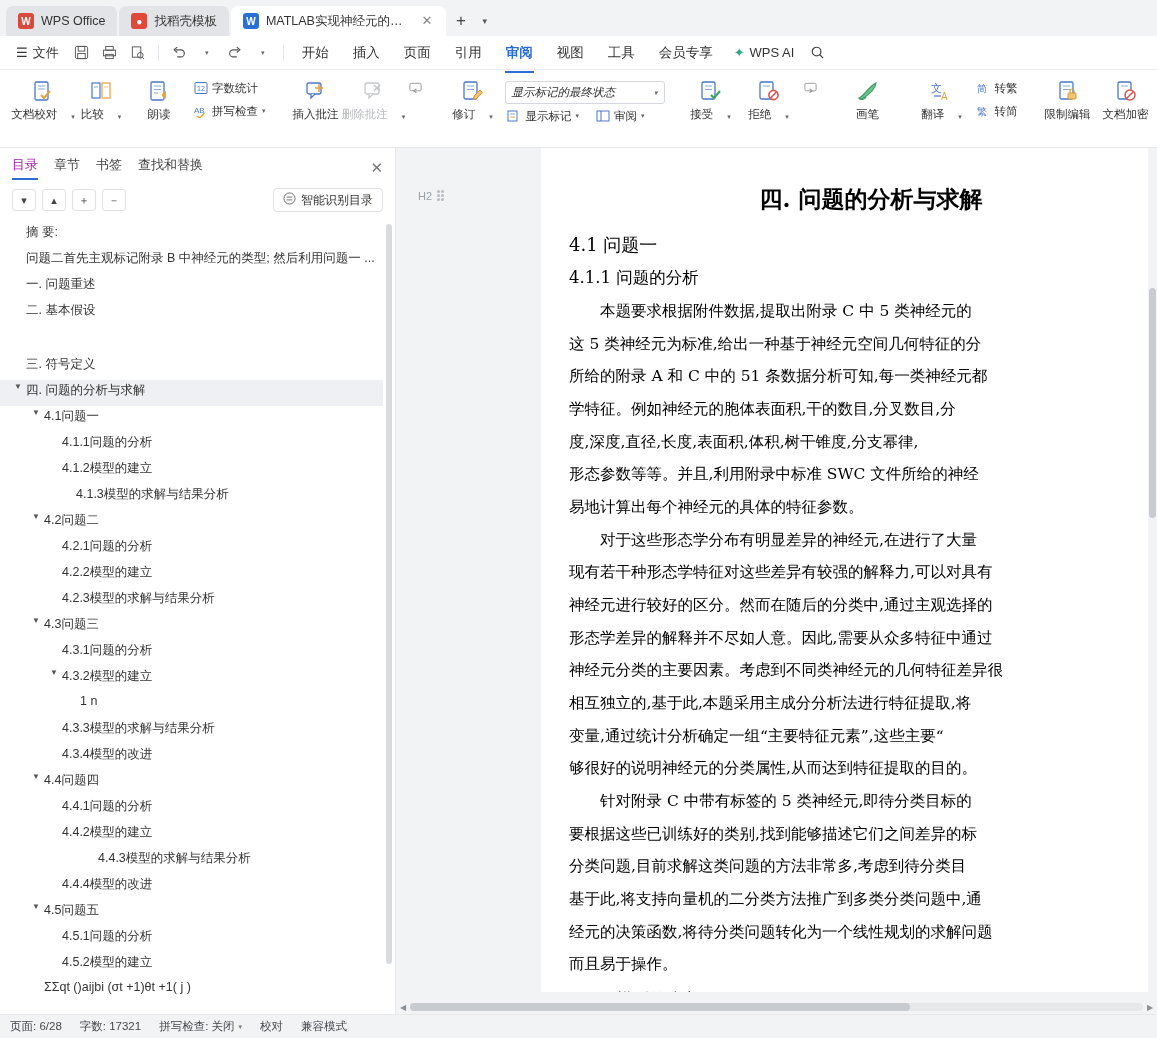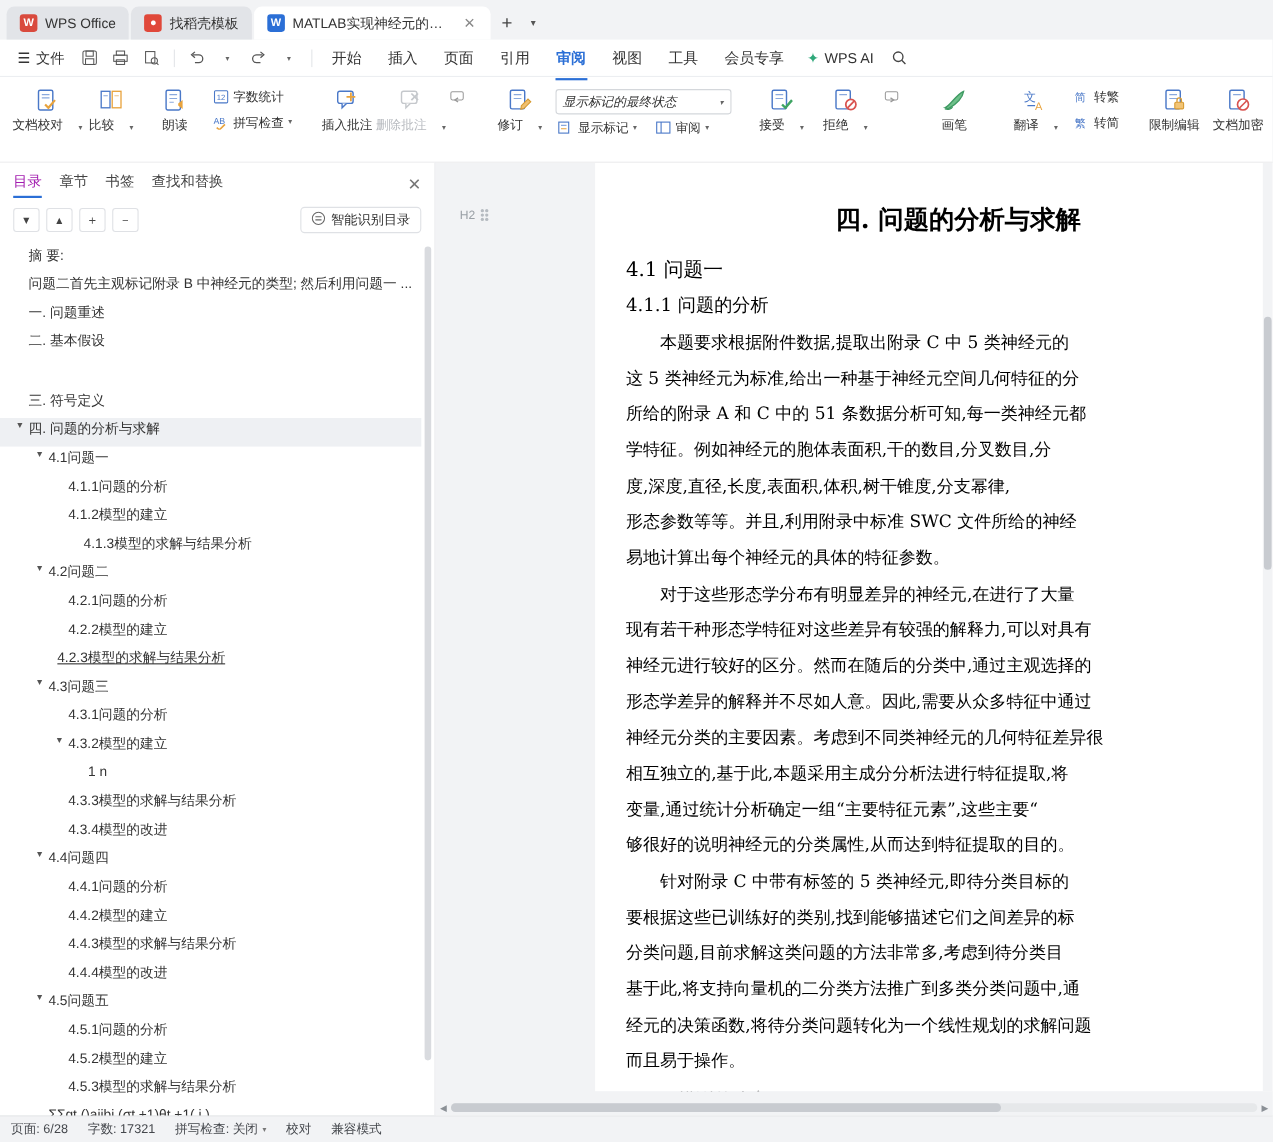--- a/index.html
+++ b/index.html
@@ -595,21 +595,21 @@
               <span class="toc-text">4.2问题二</span>
             </div>
             <div class="toc-row" style="padding-left: 46px;">
               <span class="arrow"></span>
               <span class="toc-text">4.2.1问题的分析</span>
             </div>
             <div class="toc-row" style="padding-left: 46px;">
               <span class="arrow"></span>
               <span class="toc-text">4.2.2模型的建立</span>
             </div>
-            <div class="toc-row" style="padding-left: 36px; text-decoration: underline;">
+            <div class="toc-row" style="padding-left: 46px;">
               <span class="arrow"></span>
               <span class="toc-text">4.2.3模型的求解与结果分析</span>
             </div>
             <div class="toc-row" style="padding-left: 28px;">
               <span class="arrow">▼</span>
               <span class="toc-text">4.3问题三</span>
             </div>
             <div class="toc-row" style="padding-left: 46px;">
               <span class="arrow"></span>
               <span class="toc-text">4.3.1问题的分析</span>
@@ -635,43 +635,39 @@
               <span class="toc-text">4.4问题四</span>
             </div>
             <div class="toc-row" style="padding-left: 46px;">
               <span class="arrow"></span>
               <span class="toc-text">4.4.1问题的分析</span>
             </div>
             <div class="toc-row" style="padding-left: 46px;">
               <span class="arrow"></span>
               <span class="toc-text">4.4.2模型的建立</span>
             </div>
-            <div class="toc-row" style="padding-left: 46px;">
+            <div class="toc-row" style="padding-left: 46px; margin-left: 36px;">
               <span class="arrow"></span>
               <span class="toc-text">4.4.3模型的求解与结果分析</span>
             </div>
             <div class="toc-row" style="padding-left: 46px;">
               <span class="arrow"></span>
               <span class="toc-text">4.4.4模型的改进</span>
             </div>
             <div class="toc-row" style="padding-left: 28px;">
               <span class="arrow">▼</span>
               <span class="toc-text">4.5问题五</span>
             </div>
             <div class="toc-row" style="padding-left: 46px;">
               <span class="arrow"></span>
               <span class="toc-text">4.5.1问题的分析</span>
             </div>
             <div class="toc-row" style="padding-left: 46px;">
               <span class="arrow"></span>
               <span class="toc-text">4.5.2模型的建立</span>
-            </div>
-            <div class="toc-row" style="padding-left: 46px;">
-              <span class="arrow"></span>
-              <span class="toc-text">4.5.3模型的求解与结果分析</span>
             </div>
             <div class="toc-row" style="padding-left: 28px;">
               <span class="arrow"></span>
               <span class="toc-text">ΣΣqt ()aijbi (σt +1)θt +1( j )</span>
             </div>
           </div>
         <div class="toc-scroll"></div>
       </div>
     </div>
 

